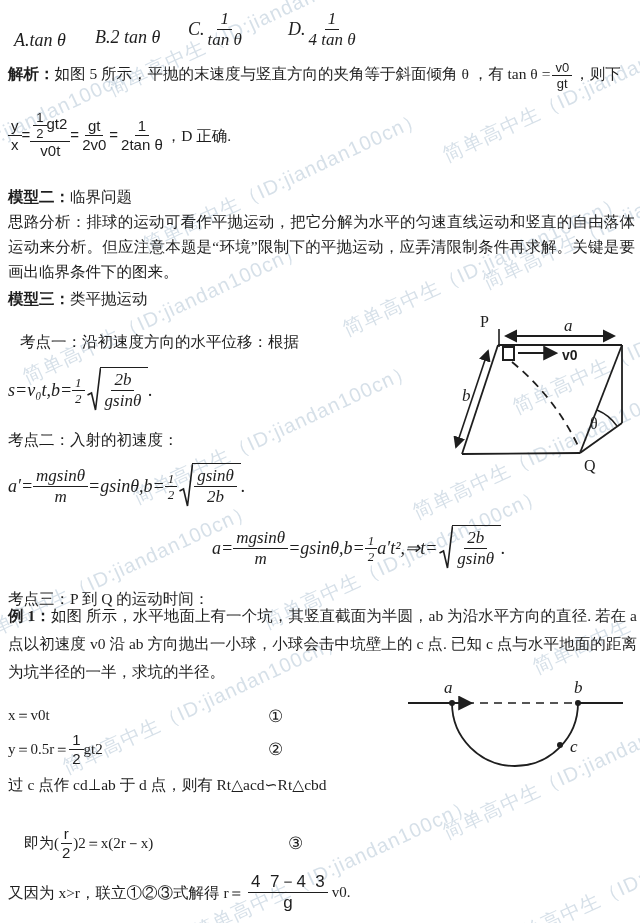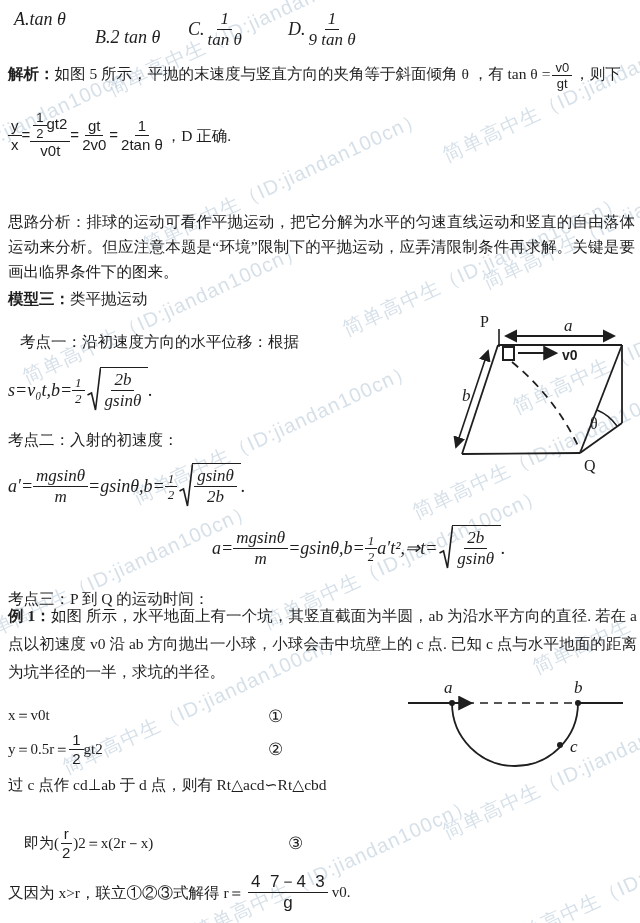--- a/index.html
+++ b/index.html
@@ -60,34 +60,34 @@
     <span class="wm" style="left:520px;top:590px">简单高中生（ID:jiandan100cn）</span>
     <span class="wm" style="left:50px;top:690px">简单高中生（ID:jiandan100cn）</span>
     <span class="wm" style="left:430px;top:755px">简单高中生（ID:jiandan100cn）</span>
     <span class="wm" style="left:180px;top:855px">简单高中生（ID:jiandan100cn）</span>
     <span class="wm" style="left:490px;top:865px">简单高中生（ID:jiandan100cn）</span>
   </div>
 
   <div class="content">
 
     <div>
-      <span class="row m opt" style="left:14px;top:9px">A.tan θ</span>
+      <span class="row m opt" style="left:14px;top:30px">A.tan θ</span>
       <span class="row m opt" style="left:95px;top:27px">B.2 tan θ</span>
       <span class="row m opt fx" style="left:188px;top:6px;height:46px">
         <span>C.</span>
         <span class="frac f17">
             <span class="num">1</span>
             <span class="den">tan θ</span>
           </span>
       </span>
       <span class="row m opt fx" style="left:288px;top:6px;height:46px">
         <span>D.</span>
         <span class="frac f17">
             <span class="num">1</span>
-            <span class="den">9 tan θ</span>
+            <span class="den">4 tan θ</span>
           </span>
       </span>
     </div>
 
     <div class="row cn" style="left:8px;top:60px">
       <span class="b">解析：</span><span>如图 5 所示，平抛的末速度与竖直方向的夹角等于斜面倾角 θ ，有 tan θ =</span><span class="frac sans f13" style="margin:0 2px">
           <span class="num">v0</span>
           <span class="den">gt</span>
         </span><span>，则下</span>
     </div>
@@ -111,20 +111,23 @@
           <span class="den">2v0</span>
         </span>
       <span class="sans f15">=</span>
       <span class="frac sans f15">
           <span class="num">1</span>
           <span class="den">2tan θ</span>
         </span>
       <span>，D 正确.</span>
     </div>
 
+    <div class="row cn" style="left:8px;top:184px">
+      <span class="b">模型二：</span><span>临界问题</span>
+    </div>
     <div class="jtext cn" style="left:8px;top:209px;width:627px">思路分析：排球的运动可看作平抛运动，把它分解为水平的匀速直线运动和竖直的自由落体运动来分析。但应注意本题是“环境”限制下的平抛运动，应弄清限制条件再求解。关键是要画出临界条件下的图来。</div>
 
     <div class="row cn" style="left:8px;top:286px">
       <span class="b">模型三：</span><span>类平抛运动</span>
     </div>
     <div class="row cn" style="left:20px;top:329px">
       <span>考点一：</span><span>沿初速度方向的水平位移：根据</span>
     </div>
 
     <div class="row m mathline fx" style="left:8px;top:360px;height:60px">

